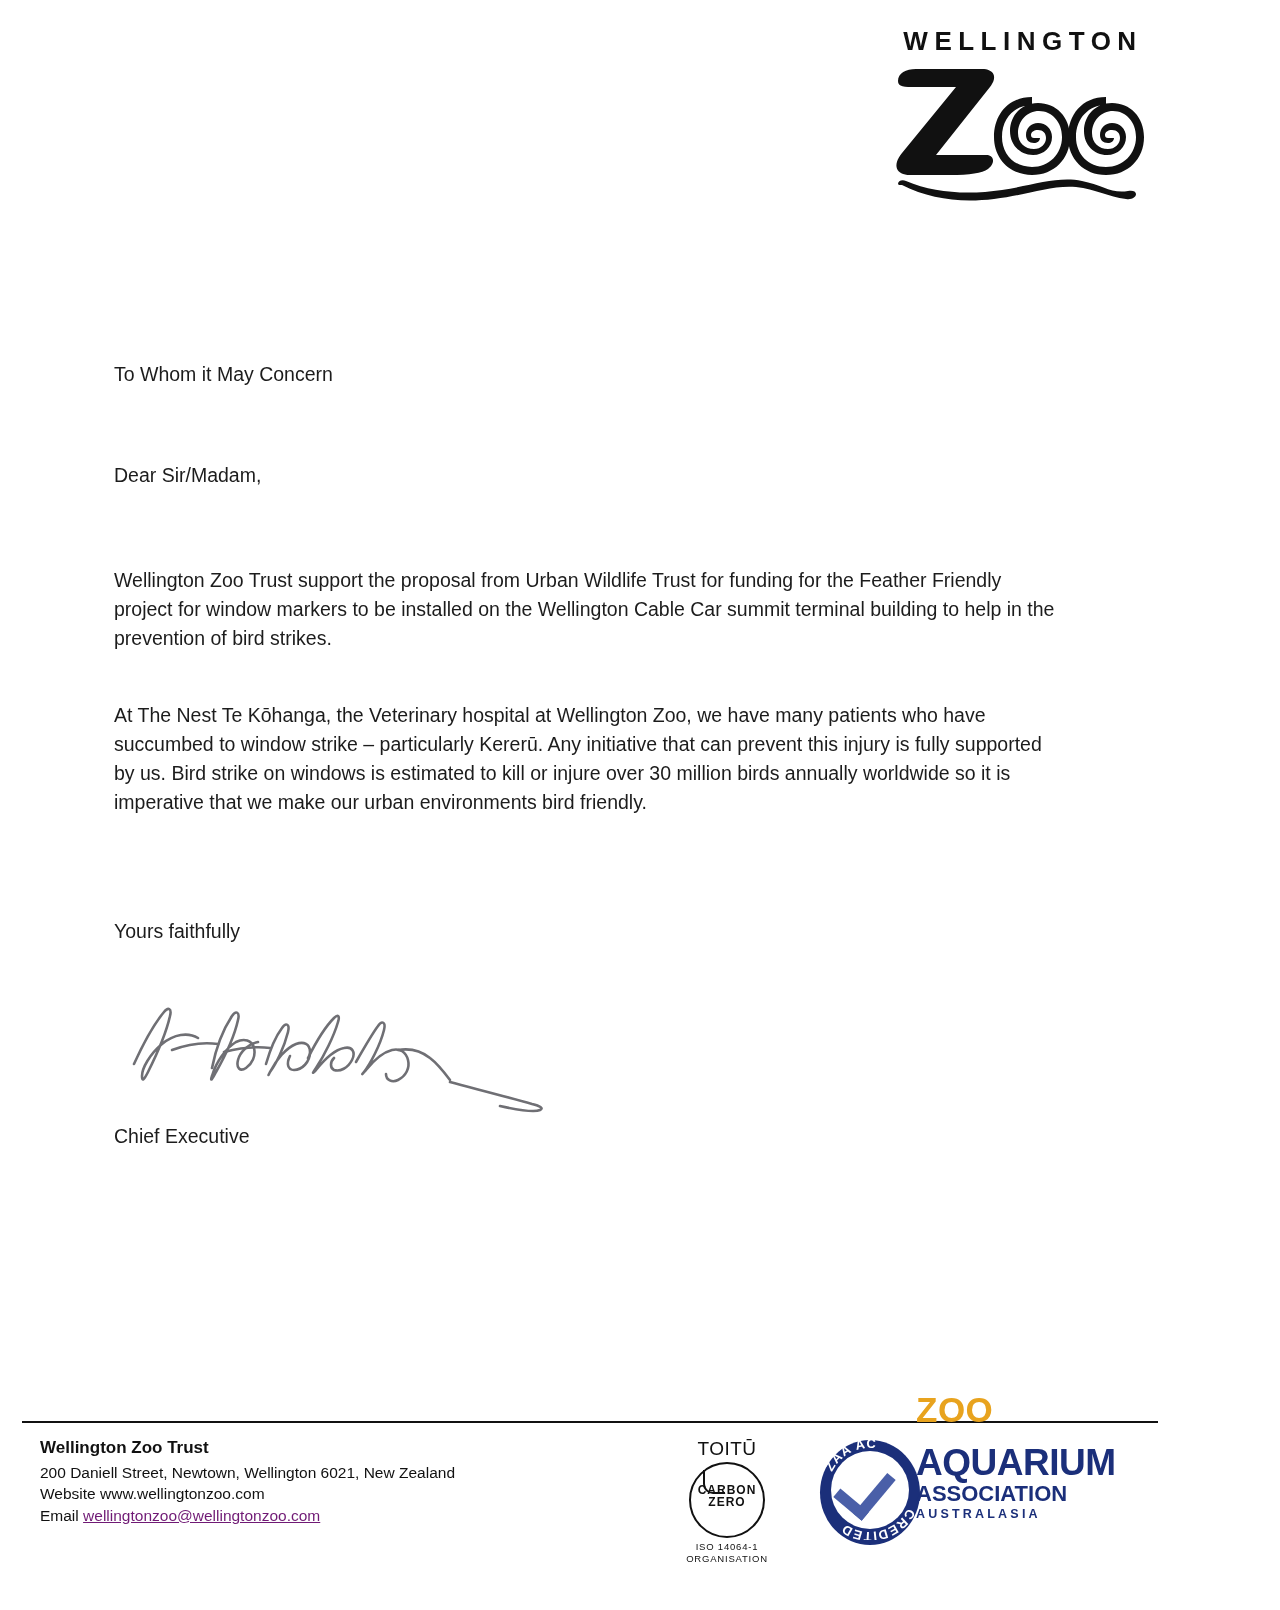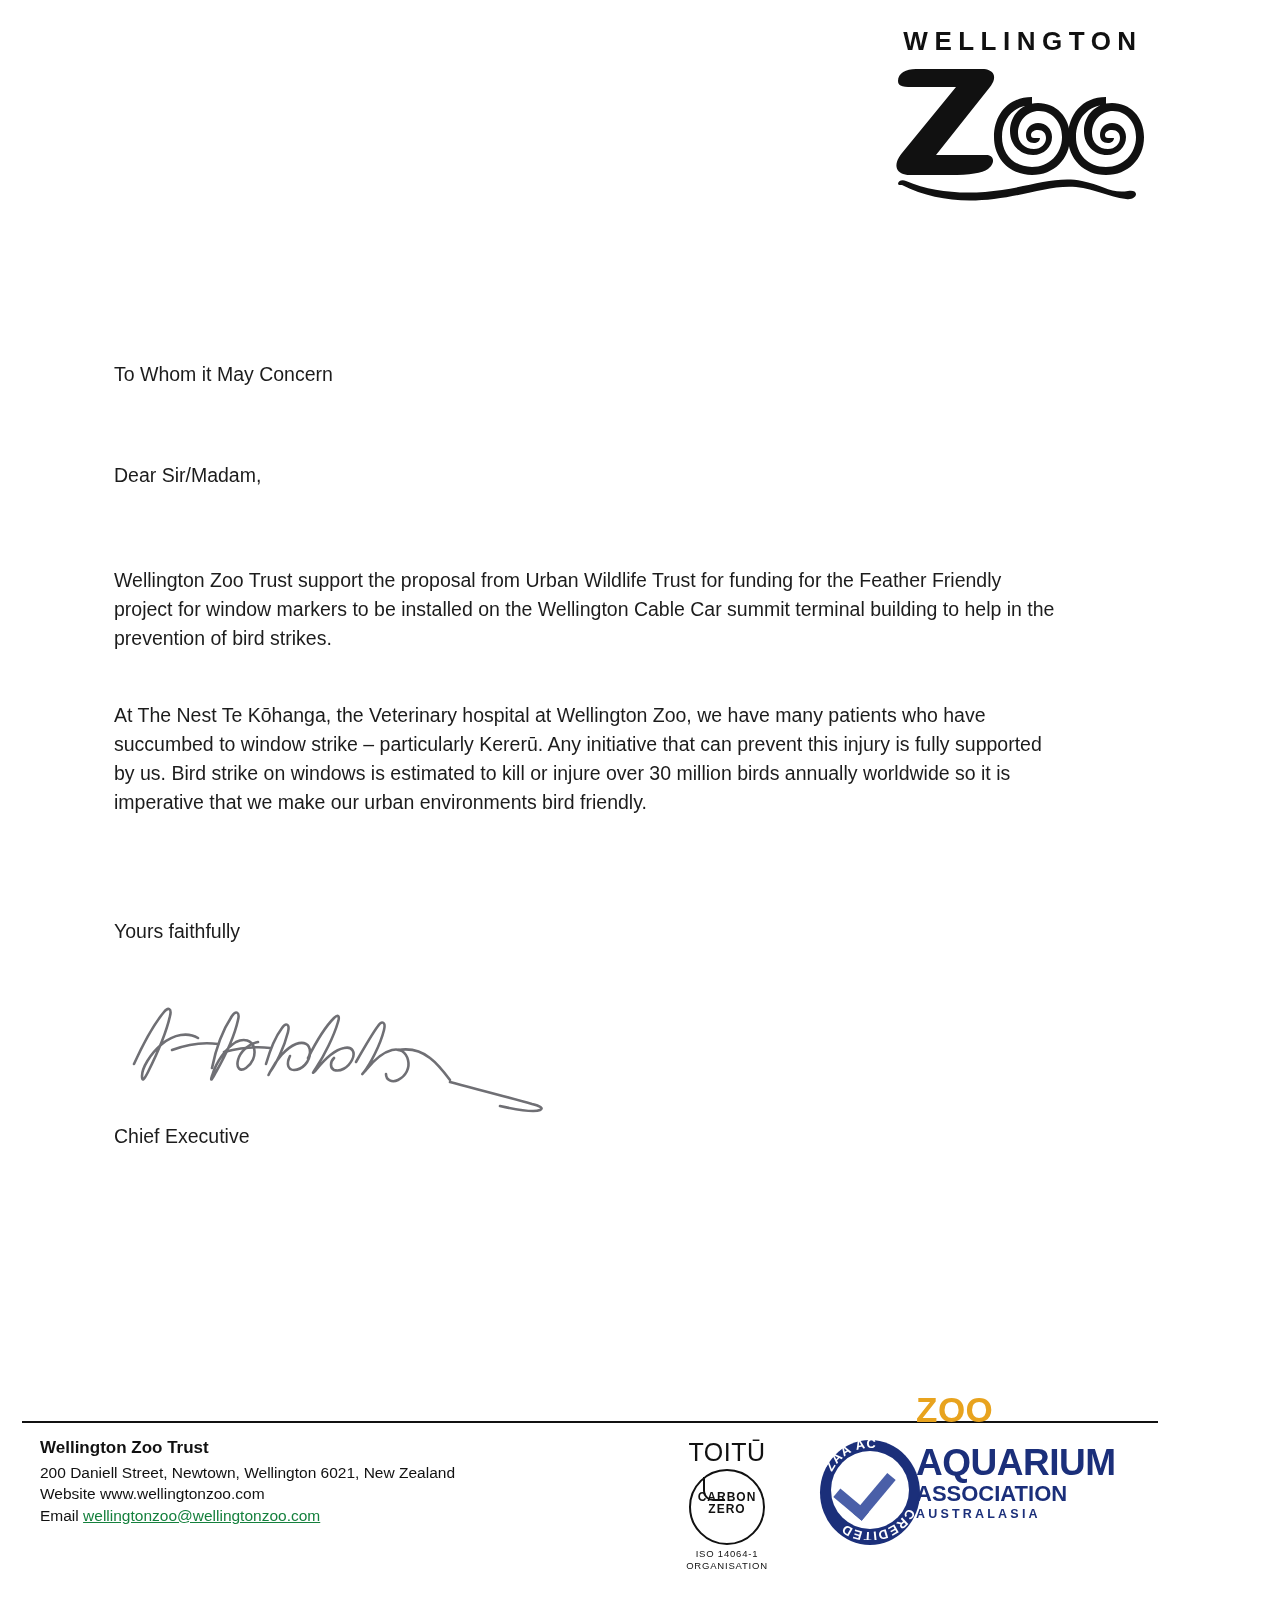--- a/index.html
+++ b/index.html
@@ -89,35 +89,35 @@
     line-height: 21.5px;
     color: #111;
     margin-left: 16px;
   }
   .footer .org {
     font-weight: 700;
     font-size: 17px;
     margin-bottom: 3px;
   }
   .footer .email-link {
-    color: #15803d;
+    color: #701a75;
     text-decoration: underline;
   }
 
   
   .badge-toitu {
     position: absolute;
     left: 672px;
     top: 1438px;
     width: 110px;
     text-align: center;
     color: #111;
   }
   .badge-toitu .toitu-word {
-    font-size: 25px;
+    font-size: 19px;
     font-weight: 400;
     letter-spacing: 0.5px;
     font-family: "Liberation Sans", sans-serif;
   }
   .badge-toitu .circle {
     margin: 2px auto 0 auto;
     width: 72px;
     height: 72px;
     border: 2.5px solid #111;
     border-radius: 50%;

